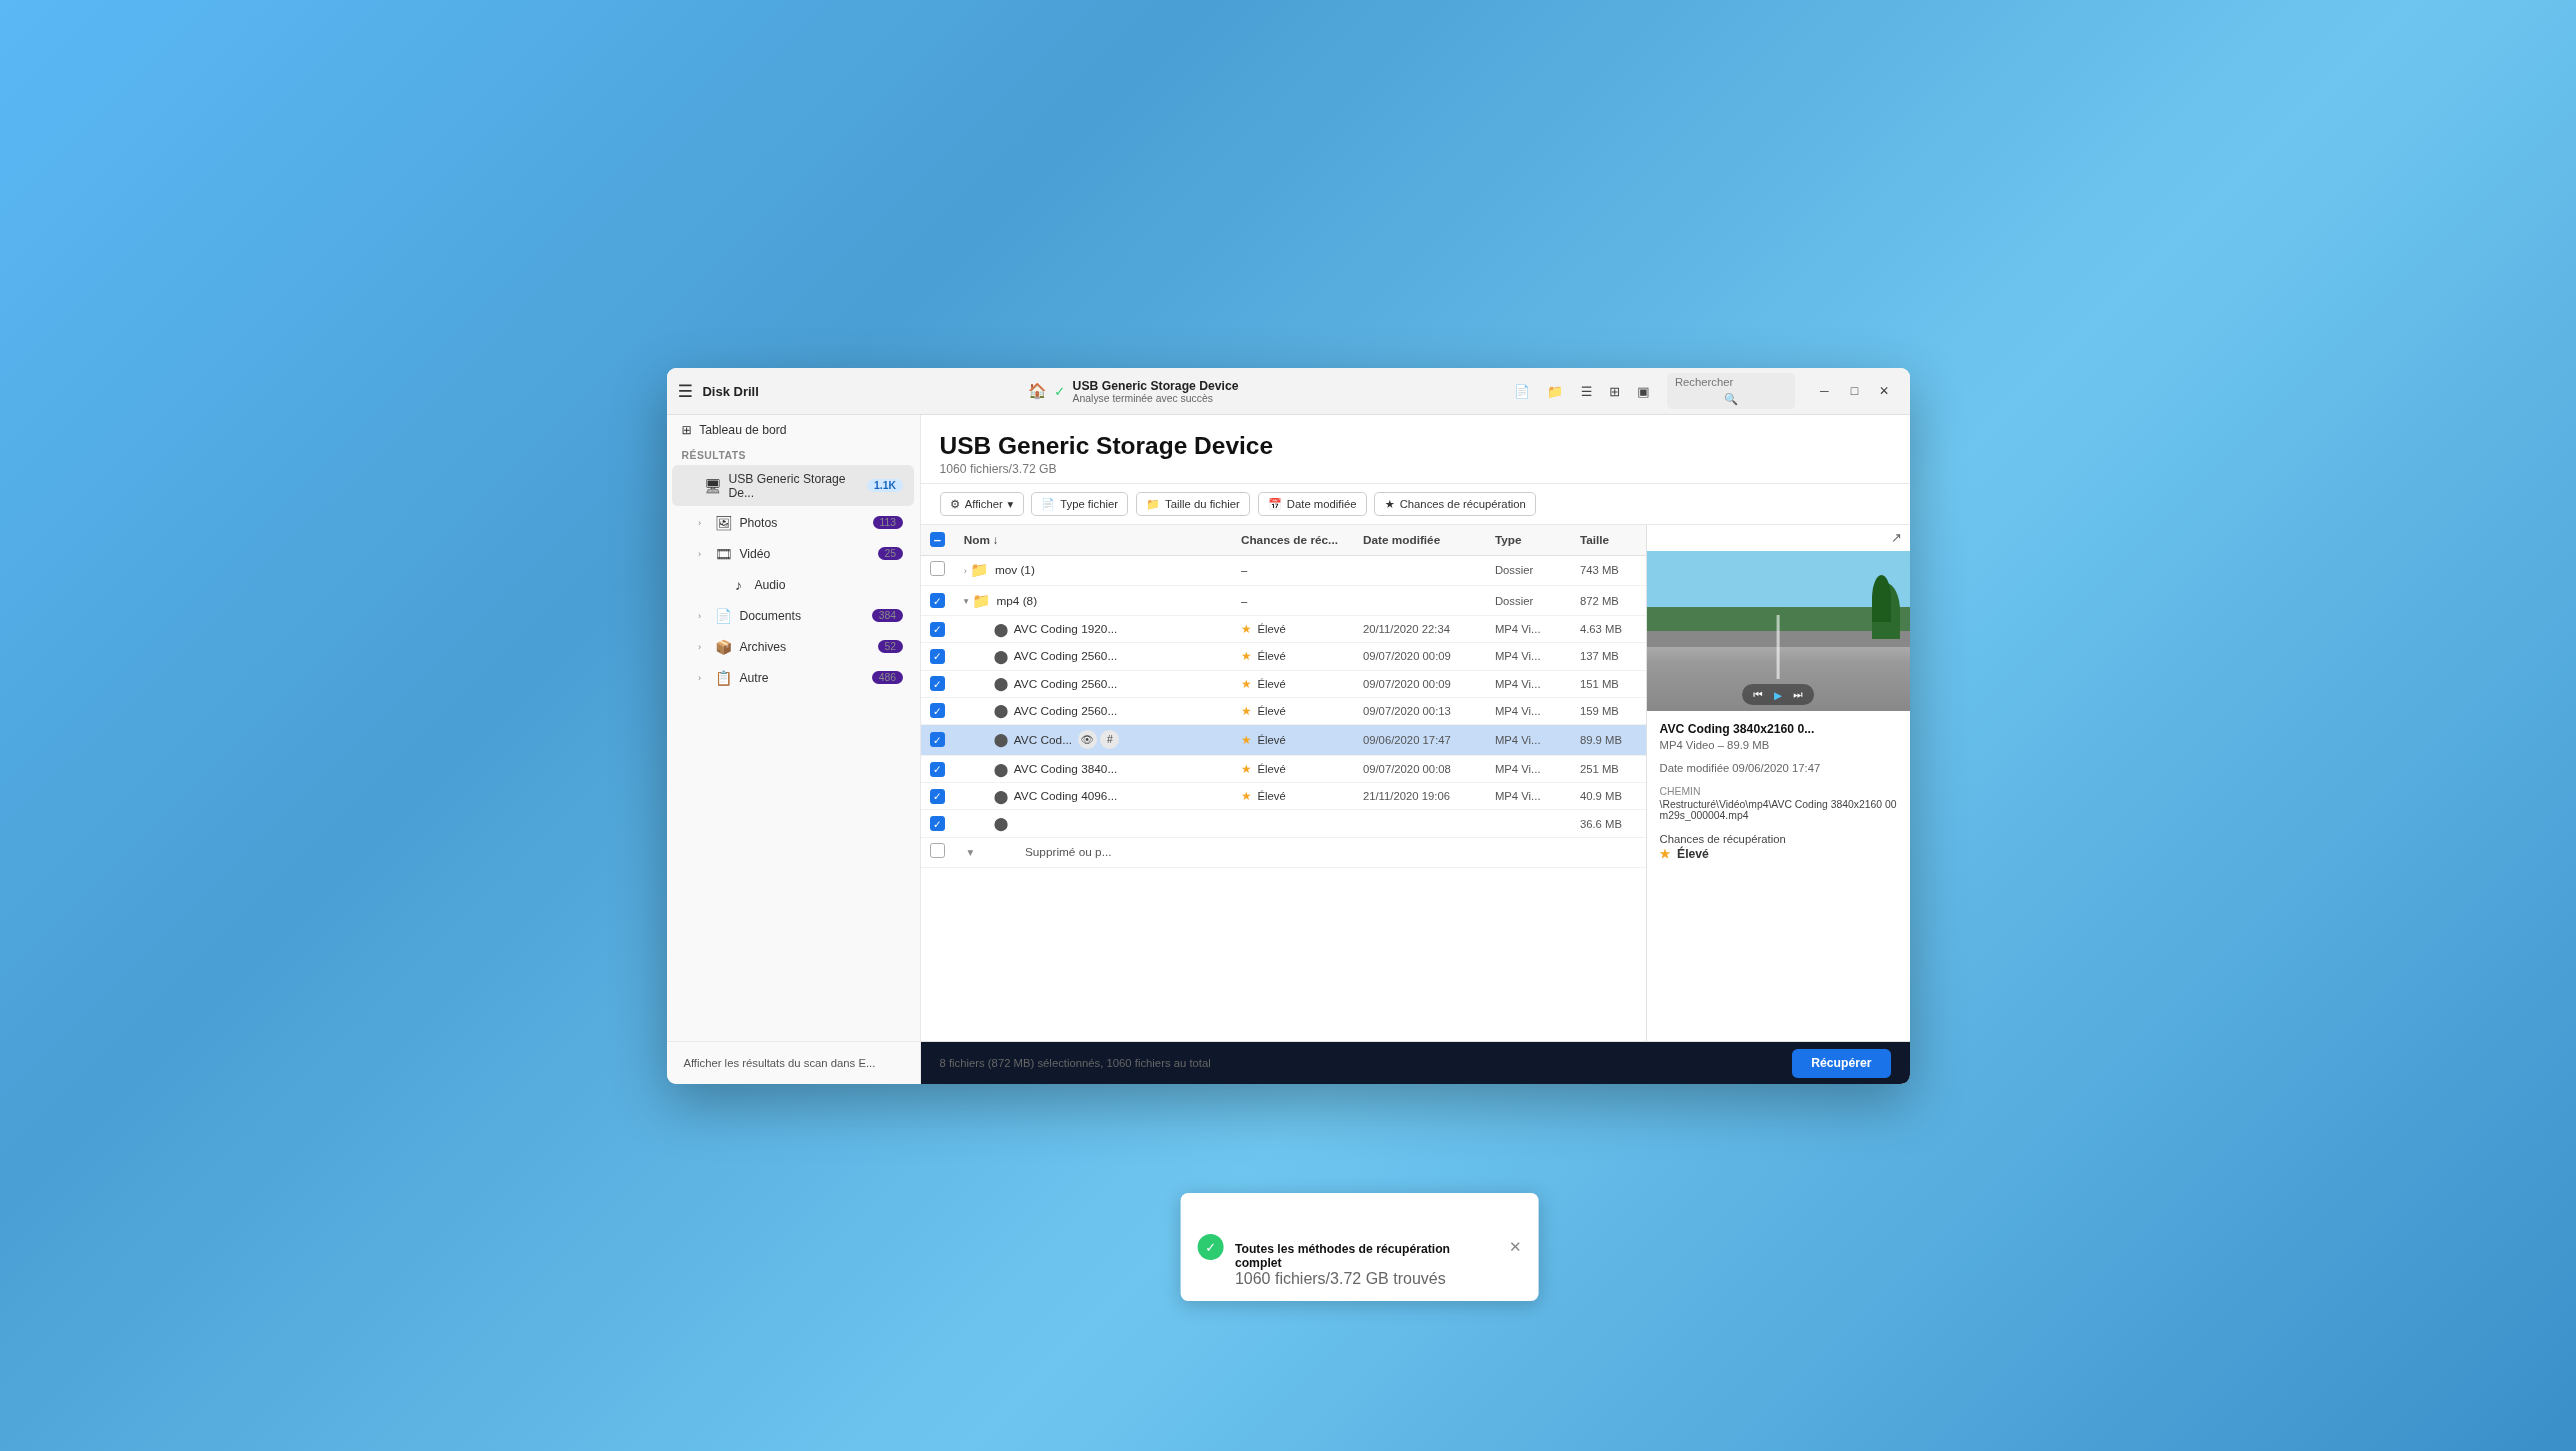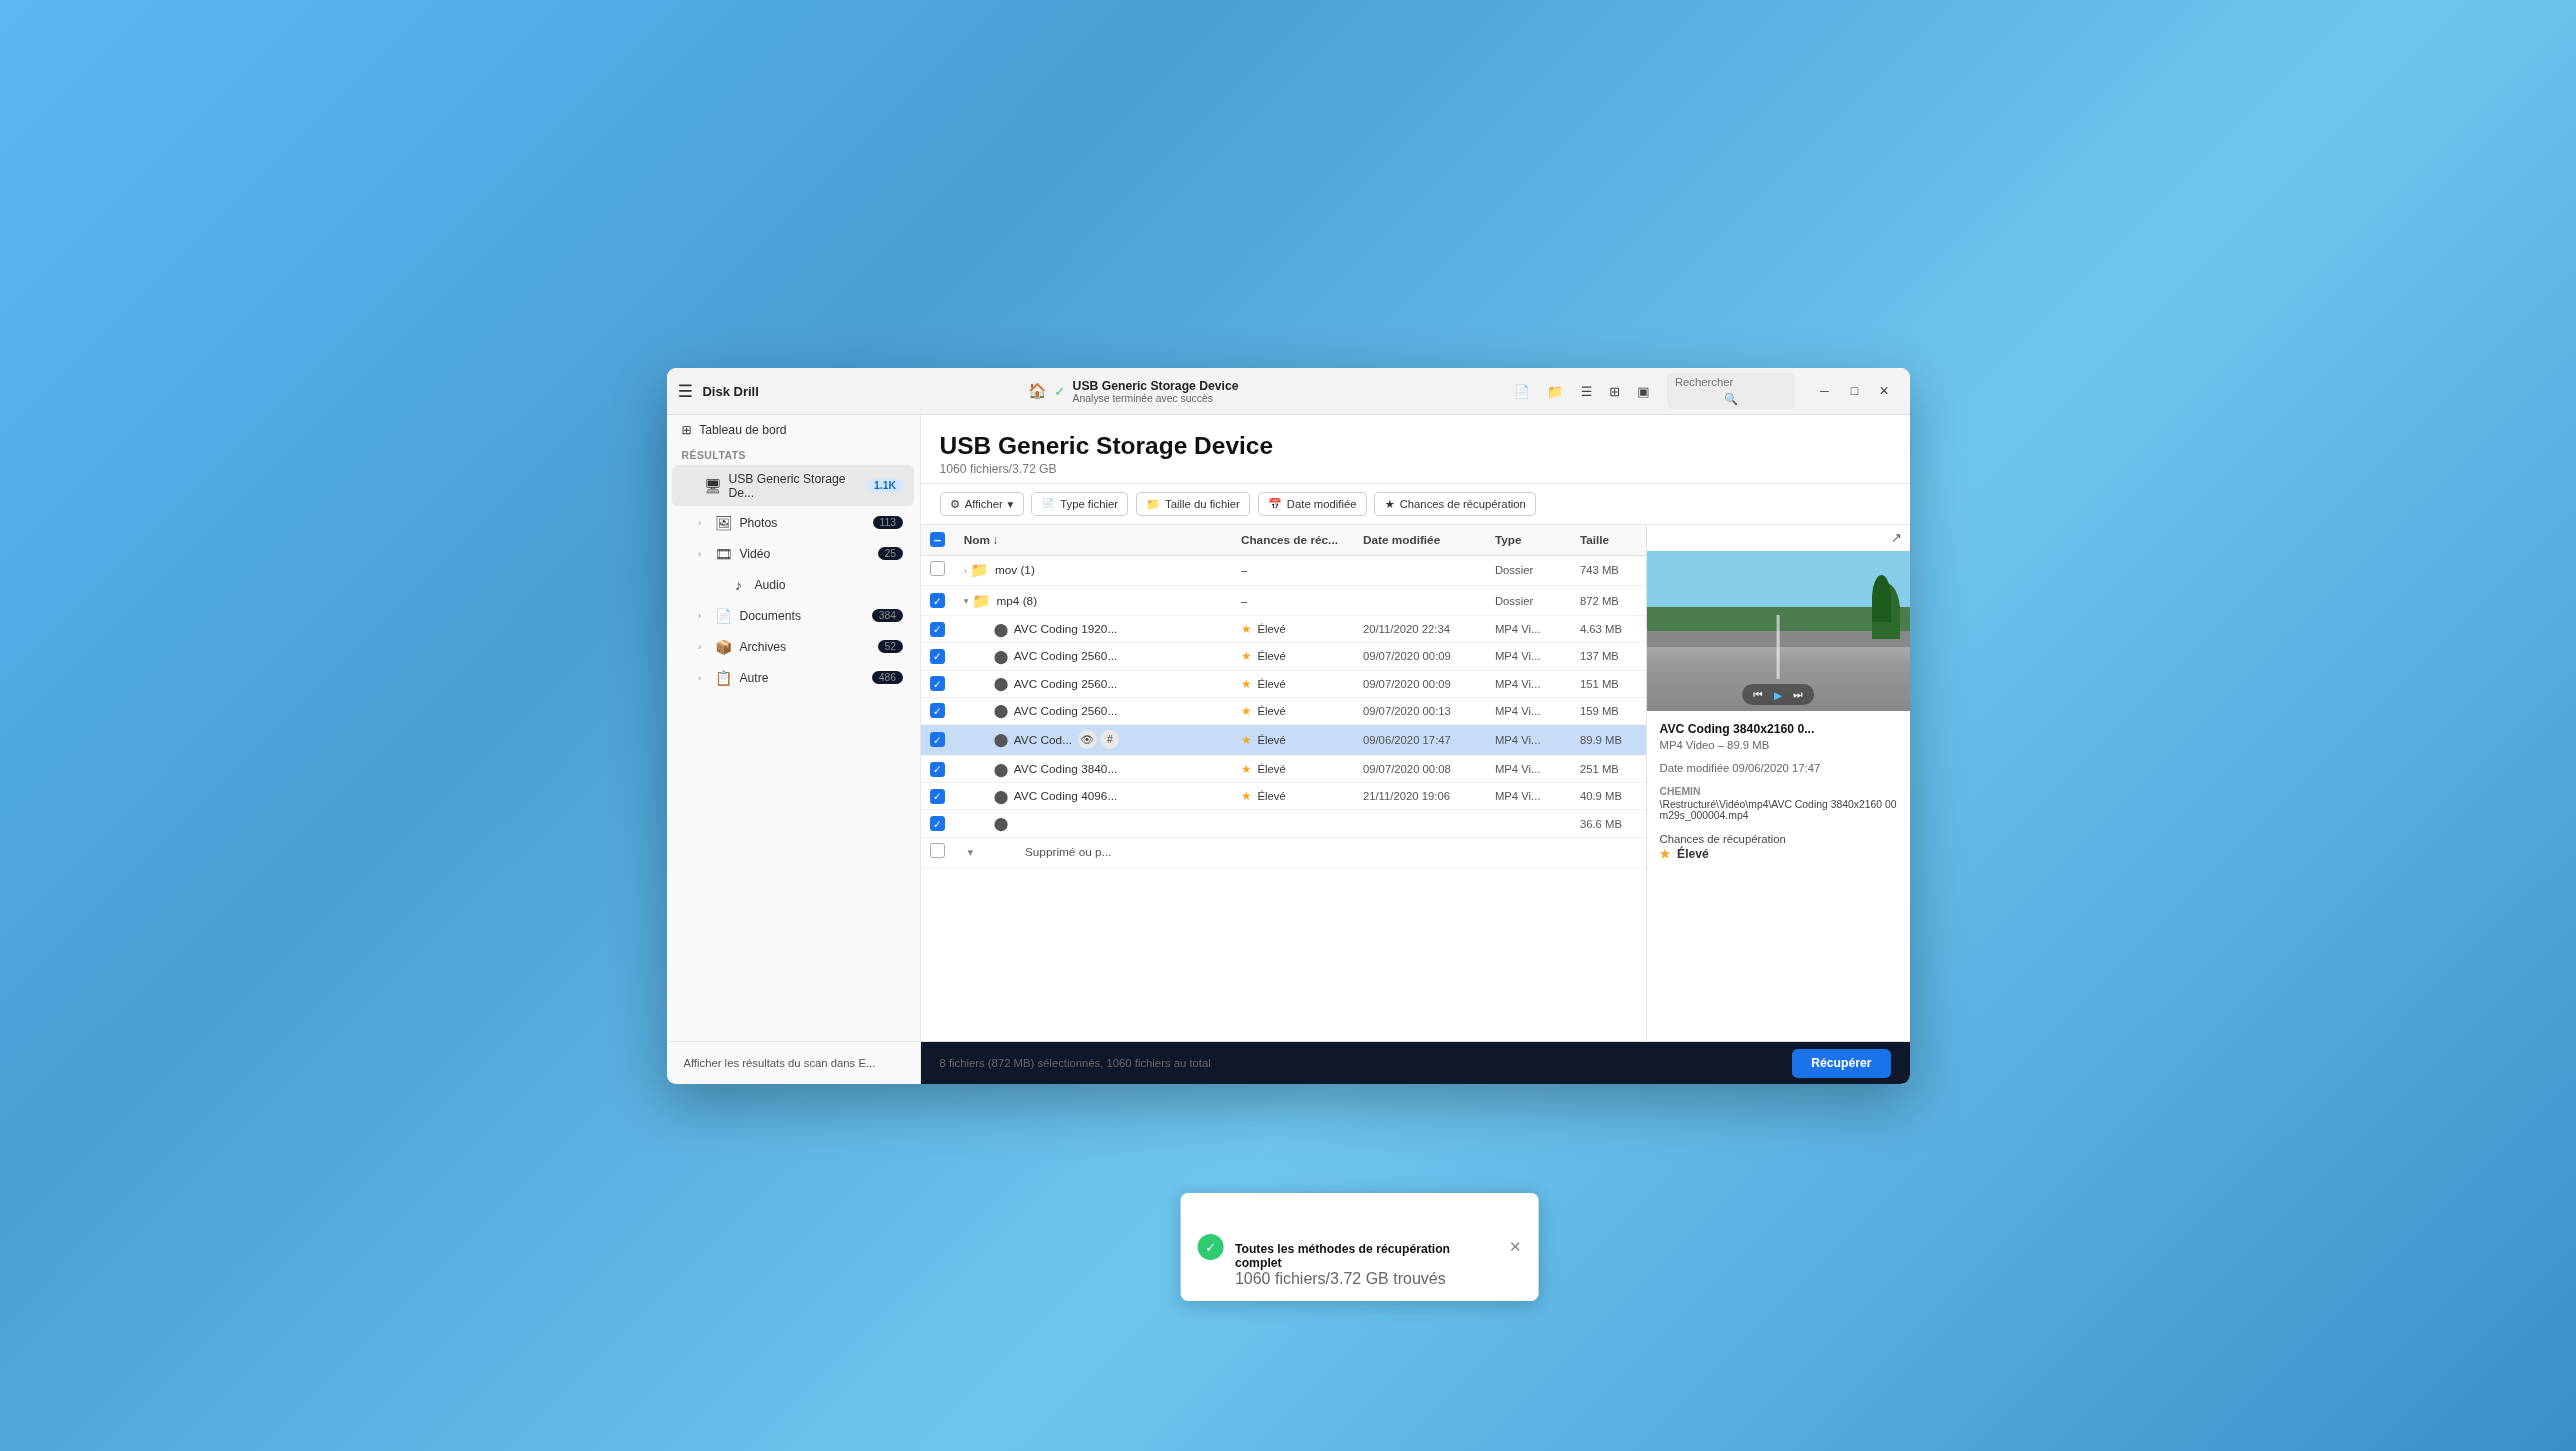--- a/index.html
+++ b/index.html
@@ -163,21 +163,21 @@
     .sidebar-item .icon {
       font-size: 14px;
       margin-right: 7.5px;
       width: 17px;
       text-align: center;
     }
     .sidebar-item .label { flex: 1; }
     .sidebar-item .badge {
       font-size: 10.4px;
       color: #888;
-      background: #0f172a;
+      background: #4c1d95;
       border-radius: 9.4px;
       padding: 0.9px 6.6px;
     }
     .sidebar-item .badge.primary {
       background: #d0e8ff;
       color: #1565c0;
       font-weight: 600;
     }
     .sidebar-footer {
       margin-top: auto;
@@ -406,21 +406,21 @@
       color: #111;
       margin-bottom: 2.8px;
     }
     .preview-meta {
       font-size: 11.3px;
       color: #666;
       margin-bottom: 11.3px;
     }
     .preview-section-label {
       font-size: 10.4px;
-      font-weight: 700;
+      font-weight: 400;
       color: #888;
       text-transform: uppercase;
       margin-bottom: 2.8px;
     }
     .preview-path {
       font-size: 10.4px;
       color: #444;
       word-break: break-all;
       margin-bottom: 11.3px;
     }

